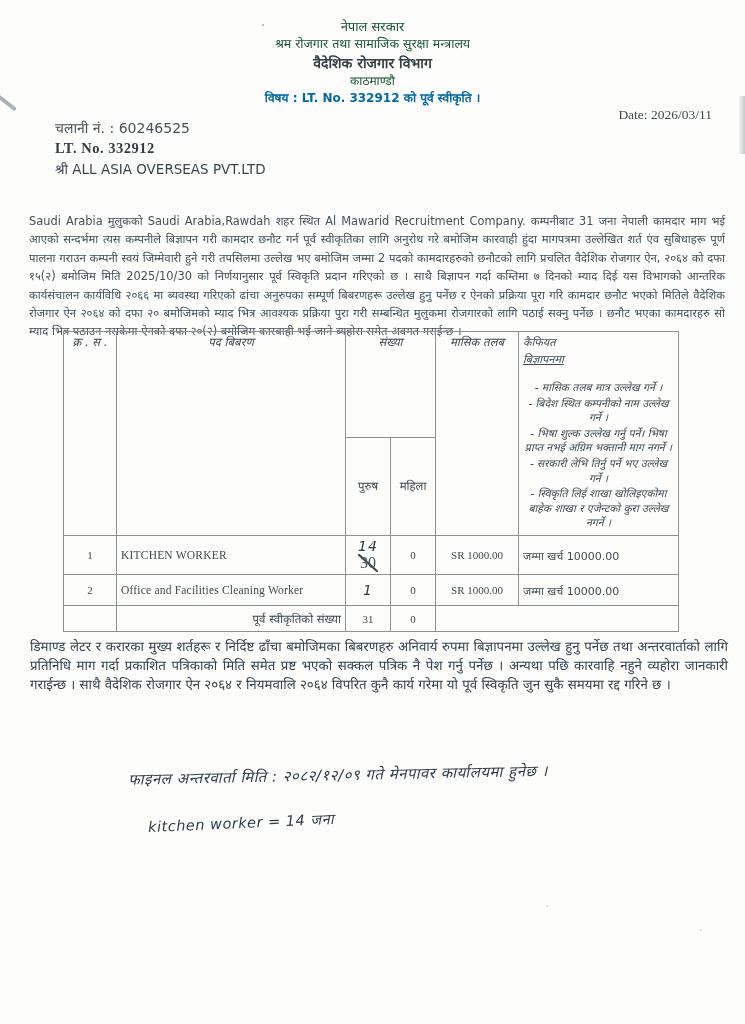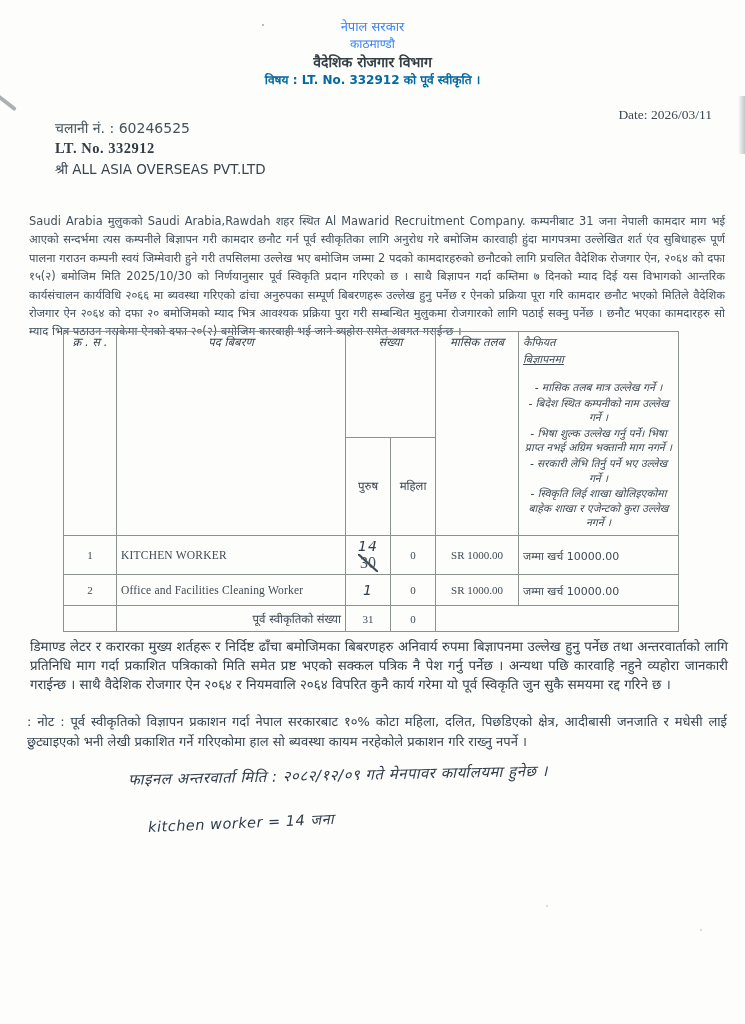--- a/index.html
+++ b/index.html
@@ -9,21 +9,21 @@
     margin:0 auto;
     background:#fdfdfb;
     overflow:hidden;
     font-family:"Liberation Serif","DejaVu Serif",serif;
     color:#3e4a54;
   }
   .dev{font-family:"DejaVu Sans","Liberation Sans",sans-serif;}
   .abs{position:absolute;}
   
   .letterhead{left:0;right:0;top:20px;text-align:center;line-height:1.0;}
-  .lh-line{margin:0 0 5px 0;color:#3b82f6;}
+  .lh-line{margin:0 0 5px 0;color:#14532d;}
   .lh-gov{font-size:13px;}
   .lh-min{font-size:12.5px;}
   .lh-dept{font-size:14px;font-weight:bold;color:#353f46;}
   .lh-city{font-size:12px;}
   .lh-subject{font-size:12px;font-weight:bold;color:#0369a1;margin-top:2px;}
   .date-line{right:33px;top:107px;font-size:13.5px;color:#3c4852;}
   .chalani{left:55px;top:118px;font-size:14px;color:#46525a;}
   .ltno{left:55px;top:140px;font-size:14.5px;font-weight:bold;color:#323d45;letter-spacing:.5px;}
   .addressee{left:55px;top:160px;font-size:13.5px;color:#39444d;}
   
@@ -94,22 +94,23 @@
 <div class="page">
 
   <div class="abs artifact-left"></div>
   <div class="abs artifact-right"></div>
   <div class="abs speck" style="left:262px;top:24px;"></div>
   <div class="abs speck" style="left:546px;top:905px;opacity:.4;"></div>
   <div class="abs speck" style="left:700px;top:929px;opacity:.4;"></div>
 
   <div class="abs letterhead dev">
     <div class="lh-line lh-gov">नेपाल सरकार</div>
+    <div class="lh-line lh-min">श्रम रोजगार तथा सामाजिक सुरक्षा मन्त्रालय</div>
+    <div class="lh-line lh-dept">वैदेशिक रोजगार विभाग</div>
     <div class="lh-line lh-city">काठमाण्डौ</div>
-    <div class="lh-line lh-dept">वैदेशिक रोजगार विभाग</div>
     <div class="lh-line lh-subject">विषय : LT. No. 332912 को पूर्व स्वीकृति ।</div>
   </div>
 
   <div class="abs date-line">Date: 2026/03/11</div>
 
   <div class="abs chalani dev">चलानी नं. : 60246525</div>
   <div class="abs ltno">LT. No. 332912</div>
   <div class="abs addressee dev">श्री ALL ASIA OVERSEAS PVT.LTD</div>
 
   <div class="abs para intro dev">Saudi Arabia मुलुकको Saudi Arabia,Rawdah शहर स्थित Al Mawarid Recruitment Company. कम्पनीबाट 31 जना नेपाली कामदार माग भई आएको सन्दर्भमा त्यस कम्पनीले बिज्ञापन गरी कामदार छनौट गर्न पूर्व स्वीकृतिका लागि अनुरोध गरे बमोजिम कारवाही हुंदा मागपत्रमा उल्लेखित शर्त एंव सुबिधाहरू पूर्ण पालना गराउन कम्पनी स्वयं जिम्मेवारी हुने गरी तपसिलमा उल्लेख भए बमोजिम जम्मा 2 पदको कामदारहरुको छनौटको लागि प्रचलित वैदेशिक रोजगार ऐन, २०६४ को दफा १५(२) बमोजिम मिति 2025/10/30 को निर्णयानुसार पूर्व स्विकृति प्रदान गरिएको छ । साथै बिज्ञापन गर्दा कम्तिमा ७ दिनको म्याद दिई यस विभागको आन्तरिक कार्यसंचालन कार्यविधि २०६६ मा ब्यवस्था गरिएको ढांचा अनुरुपका सम्पूर्ण बिबरणहरू उल्लेख हुनु पर्नेछ र ऐनको प्रक्रिया पूरा गरि कामदार छनौट भएको मितिले वैदेशिक रोजगार ऐन २०६४ को दफा २० बमोजिमको म्याद भित्र आवश्यक प्रक्रिया पुरा गरी सम्बन्धित मुलुकमा रोजगारको लागि पठाई सक्नु पर्नेछ । छनौट भएका कामदारहरु सो म्याद भित्र पठाउन नसकेमा ऐनको दफा २०(२) बमोजिम कारबाही भई जाने ब्यहोरा समेत अवगत गराईन्छ ।</div>
@@ -164,18 +165,17 @@
       <td class="foot-label dev">पूर्व स्वीकृतिको संख्या</td>
       <td class="cell-center">31</td>
       <td class="cell-center">0</td>
       <td colspan="2"></td>
     </tr>
   </tbody>
     </table>
 
   <div class="abs para closing dev">डिमाण्ड लेटर र करारका मुख्य शर्तहरू र निर्दिष्ट ढाँचा बमोजिमका बिबरणहरु अनिवार्य रुपमा बिज्ञापनमा उल्लेख हुनु पर्नेछ तथा अन्तरवार्ताको लागि प्रतिनिधि माग गर्दा प्रकाशित पत्रिकाको मिति समेत प्रष्ट भएको सक्कल पत्रिक नै पेश गर्नु पर्नेछ । अन्यथा पछि कारवाहि नहुने व्यहोरा जानकारी गराईन्छ । साथै वैदेशिक रोजगार ऐन २०६४ र नियमवालि २०६४ विपरित कुनै कार्य गरेमा यो पूर्व स्विकृति जुन सुकै समयमा रद्द गरिने छ ।</div>
 
-  <div class="abs para note dev">: नोट : पूर्व स्वीकृतिको विज्ञापन प्रकाशन गर्दा नेपाल सरकारबाट १०% कोटा महिला, दलित, पिछडिएको क्षेत्र, आदीबासी जनजाति र मधेसी लाई छुट्याइएको भनी लेखी प्रकाशित गर्ने गरिएकोमा हाल सो ब्यवस्था कायम नरहेकोले प्रकाशन गरि राख्नु नपर्ने ।</div>
 
   <div class="abs hw hw-block hw-line1">फाइनल अन्तरवार्ता मिति : २०८२/१२/०९ गते मेनपावर कार्यालयमा हुनेछ ।</div>
   <div class="abs hw hw-block hw-line2">kitchen worker = 14 जना</div>
 
 </div>
 
 </body></html>

